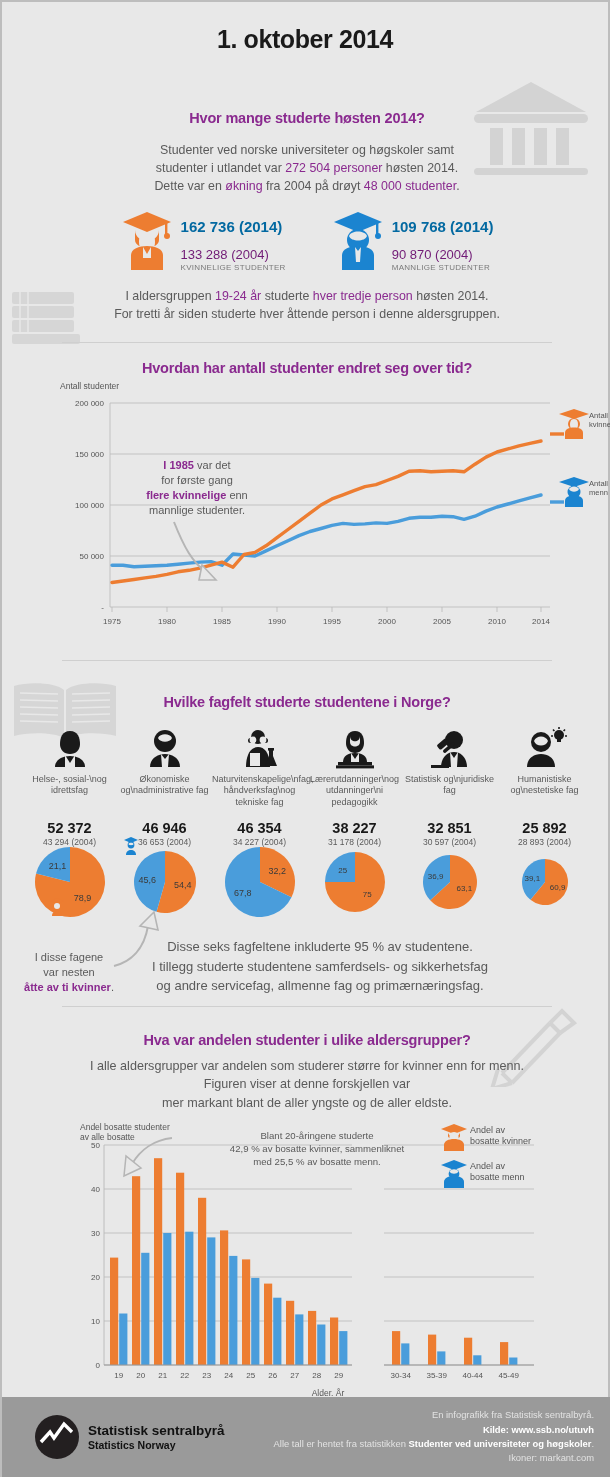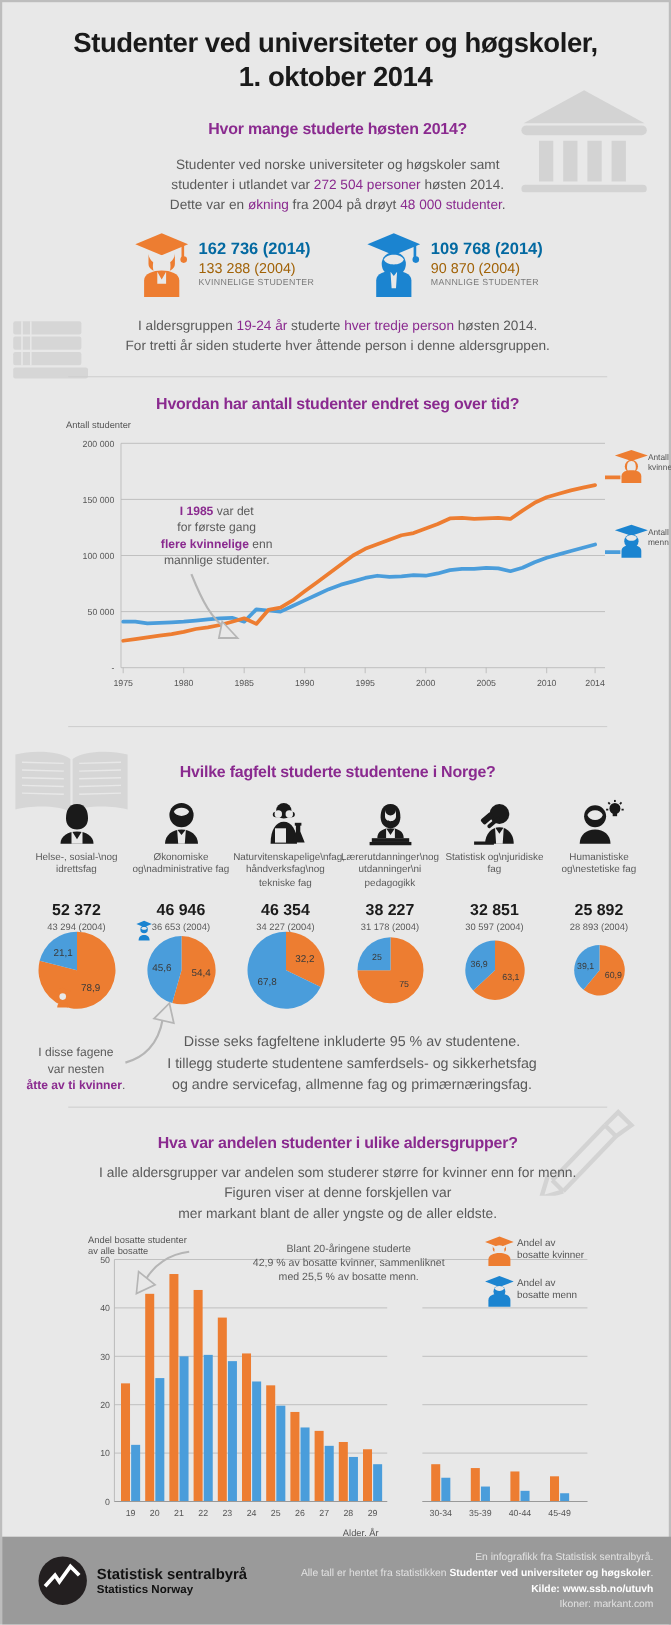--- a/index.html
+++ b/index.html
@@ -58,21 +58,21 @@
   .gender-row {
     position: absolute;
     top: 208px; left: 0; width: 610px;
     display: flex;
     justify-content: center;
     gap: 46px;
   }
   .gender-block { display: flex; align-items: flex-start; gap: 8px; }
   .gender-nums { padding-top: 8px; }
   .num-big { font-size: 15px; font-weight: bold; color: #0369a1; }
-  .num-small { font-size: 13px; color: #a16207; margin-top: 1px; }
+  .num-small { font-size: 13px; color: #701a75; margin-top: 12px; }
   .num-cap { font-size: 8px; color: #7a7a7a; letter-spacing: 0.3px; margin-top: 1px; }
 
   .divider {
     position: absolute;
     height: 1px; background: #cfcfcf;
   }
 
   
   .chart-box { position: absolute; }
   .axis-title { font-size: 8.5px; fill: #555; }
@@ -170,21 +170,20 @@
       <path d="M14 66 L62 16"></path>
       <path d="M24 76 L72 26"></path>
       <path d="M14 66 L24 76"></path>
       <path d="M62 16 L72 26"></path>
       <path d="M62 16 L74 4 L86 16 L72 26"></path>
       <path d="M10 62 L4 82 L24 76"></path>
     </g>
   </svg>
 
   <div class="title">
-    <div>Studenter ved universiteter og høgskoler,</div>
     <div>1. oktober 2014</div>
   </div>
 
   <div class="section-head" style="position:absolute;top:108px;left:0;width:610px;">Hvor mange studerte høsten 2014?</div>
 
   <div class="body-text" style="position:absolute;top:140px;left:0;width:610px;">
     <div>Studenter ved norske universiteter og høgskoler samt</div>
     <div>
       <span>studenter i utlandet var </span><b>272 504 personer</b><span> høsten 2014.</span>
     </div>
@@ -661,19 +660,19 @@
         <circle cx="23" cy="23" r="22" fill="#231f20"></circle>
         <path d="M7 28 L16 18 L20 24 L30 10 L38 18" stroke="#ffffff" stroke-width="3.4" fill="none"></path>
       </svg>
       <div>
         <div class="logo-text-1">Statistisk sentralbyrå</div>
         <div class="logo-text-2">Statistics Norway</div>
       </div>
     </div>
     <div class="foot-right">
       <div>En infografikk fra Statistisk sentralbyrå.</div>
+      <div><b>Kilde: www.ssb.no/utuvh</b></div>
       <div><span>Alle tall er hentet fra statistikken </span><b>Studenter ved universiteter og høgskoler</b><span>.</span></div>
-      <div><b>Kilde: www.ssb.no/utuvh</b></div>
       <div>Ikoner: markant.com</div>
     </div>
   </div>
 
 </div>
 
 </body></html>

